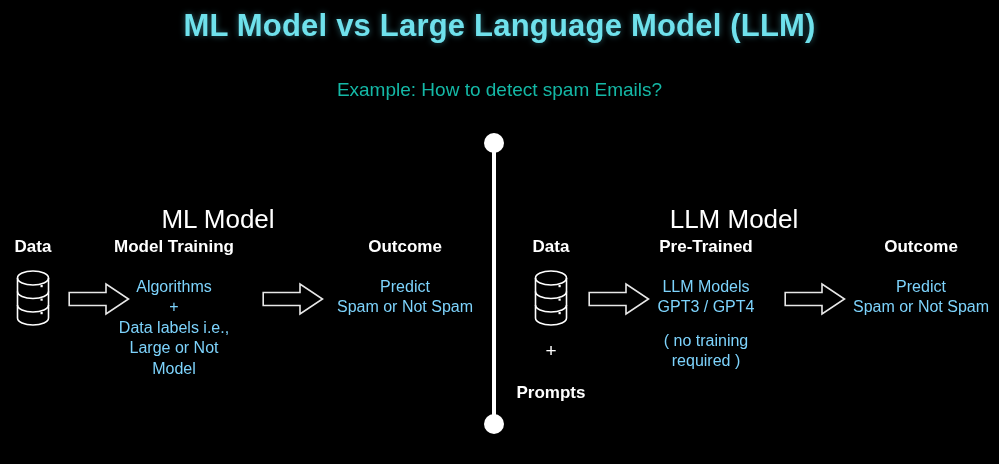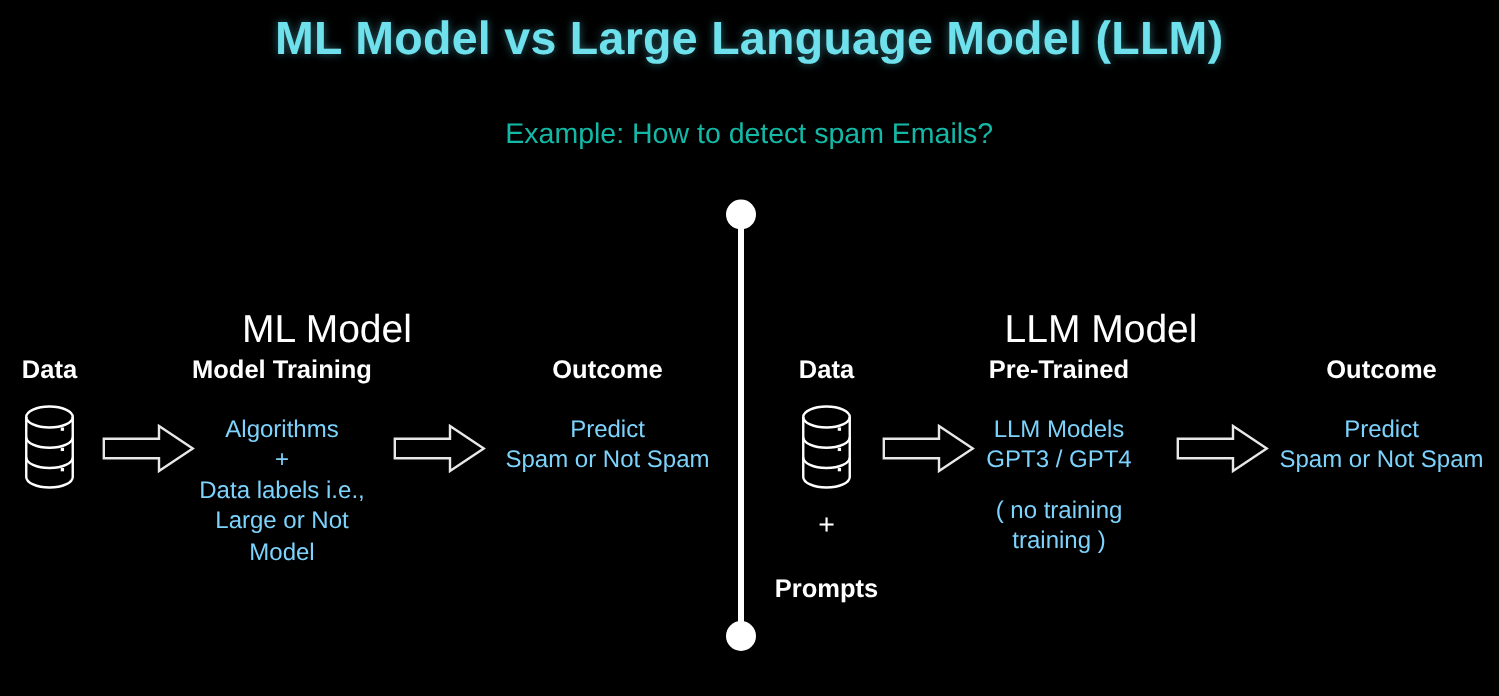--- a/index.html
+++ b/index.html
@@ -93,21 +93,21 @@
     margin-top: 20px;
     font-size: 16px;
     font-weight: normal;
     color: #7dd3fc;
     line-height: 1.28;
   }
   .col-body .gap { display: block; height: 13px; }
 
   
   .col-ml-data     { left: -2px;  top: 238px;  width: 70px; }
-  .col-ml-train    { left: 110px; top: 238px;  width: 156px; text-align: center; }
+  .col-ml-train    { left: 96px; top: 238px;  width: 156px; text-align: center; }
   .col-ml-outcome  { left: 322px; top: 238px;  width: 166px; }
   
   .col-llm-data    { left: 510px; top: 238px;  width: 82px; }
   .col-llm-pre     { left: 630px; top: 238px;  width: 152px; }
   .col-llm-outcome { left: 838px; top: 238px;  width: 166px; }
 
   
   .db-icon {
     margin: 12px auto 0 auto;
     display: block;
@@ -219,21 +219,21 @@
     <path d="M1.2 10.5 H38 V2 L60.5 17 L38 32 V23.5 H1.2 Z" fill="none" stroke="#e8e8e8" stroke-width="1.6" stroke-linejoin="miter"></path>
   </svg>
 
   <div class="col col-llm-pre">
     <div class="col-head">Pre-Trained</div>
     <div class="col-body">
       <span>LLM Models</span><br>
       <span>GPT3 / GPT4</span>
       <span class="gap"></span>
       <span>( no training</span><br>
-      <span>training )</span>
+      <span>required )</span>
     </div>
   </div>
 
   <svg class="arrow a4" width="62" height="34" viewBox="0 0 62 34">
     <path d="M1.2 10.5 H38 V2 L60.5 17 L38 32 V23.5 H1.2 Z" fill="none" stroke="#e8e8e8" stroke-width="1.6" stroke-linejoin="miter"></path>
   </svg>
 
   <div class="col col-llm-outcome">
     <div class="col-head">Outcome</div>
     <div class="col-body">

